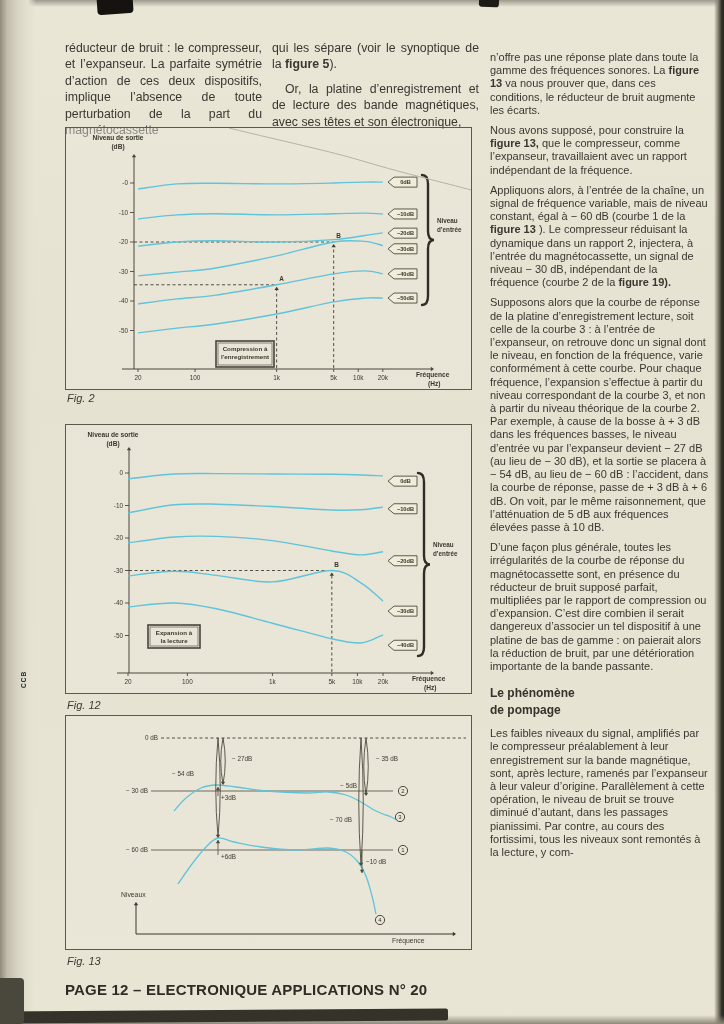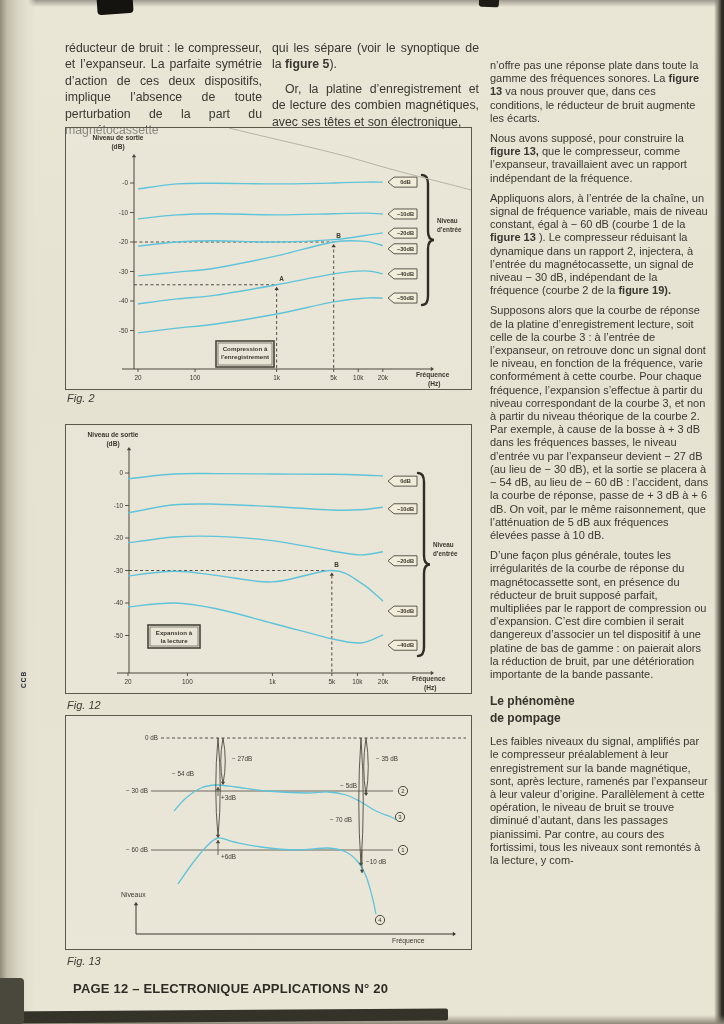--- a/index.html
+++ b/index.html
@@ -23,21 +23,21 @@
   .col{line-height:16.4px;font-size:12.3px;text-align:justify;}
   .col p{margin:0 0 8px 0;text-indent:13px;}
   .col p.flush{text-indent:0;}
   #col3{line-height:13.2px;font-size:11px;width:219px;}
   #col3 p{margin:0 0 7px 0;}
   .h3{font-size:12px;font-weight:bold;line-height:17px;margin:12px 0 8px 0;color:#34322b;}
   b{font-weight:bold;}
   
   .panel{background:rgba(236,232,221,.45);border:1px solid #5b584c;}
   .figcap{font-style:italic;font-size:11px;color:#3c3a32;}
-  .footer{font-size:13px;font-weight:bold;letter-spacing:.2px;color:#2e2c25;margin-left:8px;}
+  .footer{font-size:15px;font-weight:bold;letter-spacing:.2px;color:#2e2c25;}
   svg text{font-family:"Liberation Sans","DejaVu Sans",sans-serif;}
 </style>
 </head>
 <body>
 
 <div id="page">
 
   <div class="abs edge-top"></div>
   <div class="abs edge-left"></div>
   <div class="abs edge-right"></div>
@@ -46,24 +46,24 @@
   <div class="abs mark-b4"></div>
   <div class="abs mark-b1"></div>
   <div class="abs mark-b2"></div>
   <div class="abs spine">CCB</div>
 
   <div class="abs col" id="col1" style="left:52px;top:40px;width:197px;margin-left:13px;">
       <p class="flush">réducteur de bruit : le compresseur, et l’expanseur. La parfaite symétrie d’action de ces deux dispositifs, implique l’absence de toute perturbation de la part du magnétocassette</p>
     </div>
   <div class="abs col" id="col2" style="left:272px;top:40px;width:207px;">
       <p class="flush">qui les sépare (voir le synoptique de la <b>figure 5</b>).</p>
-      <p>Or, la platine d’enregistrement et de lecture des combien magnétiques, avec ses têtes et son électronique,</p>
+      <p>Or, la platine d’enregistrement et de lecture des bande magnétiques, avec ses têtes et son électronique,</p>
     </div>
 
-  <div class="abs" id="col3" style="left:490px;top:59px;">
+  <div class="abs" id="col3" style="left:490px;top:51px;">
     <div>
         <p class="flush">n’offre pas une réponse plate dans toute la gamme des fréquences sonores. La <b>figure 13</b> va nous prouver que, dans ces conditions, le réducteur de bruit augmente les écarts.</p>
         <p>Nous avons supposé, pour construire la <b>figure 13,</b> que le compresseur, comme l’expanseur, travaillaient avec un rapport indépendant de la fréquence.</p>
         <p>Appliquons alors, à l’entrée de la chaîne, un signal de fréquence variable, mais de niveau constant, égal à − 60 dB (courbe 1 de la <b>figure 13</b> ). Le compresseur réduisant la dynamique dans un rapport 2, injectera, à l’entrée du magnétocassette, un signal de niveau − 30 dB, indépendant de la fréquence (courbe 2 de la <b>figure 19).</b></p>
         <p>Supposons alors que la courbe de réponse de la platine d’enregistrement lecture, soit celle de la courbe 3 : à l’entrée de l’expanseur, on retrouve donc un signal dont le niveau, en fonction de la fréquence, varie conformément à cette courbe. Pour chaque fréquence, l’expansion s’effectue à partir du niveau correspondant de la courbe 3, et non à partir du niveau théorique de la courbe 2. Par exemple, à cause de la bosse à + 3 dB dans les fréquences basses, le niveau d’entrée vu par l’expanseur devient − 27 dB (au lieu de − 30 dB), et la sortie se placera à − 54 dB, au lieu de − 60 dB : l’accident, dans la courbe de réponse, passe de + 3 dB à + 6 dB. On voit, par le même raisonnement, que l’atténuation de 5 dB aux fréquences élevées passe à 10 dB.</p>
         <p>D’une façon plus générale, toutes les irrégularités de la courbe de réponse du magnétocassette sont, en présence du réducteur de bruit supposé parfait, multipliées par le rapport de compression ou d’expansion. C’est dire combien il serait dangereux d’associer un tel dispositif à une platine de bas de gamme : on paierait alors la réduction de bruit, par une détérioration importante de la bande passante.</p>
       </div>
     <div class="h3">
       <span>Le phénomène</span><br>
       <span>de pompage</span>

